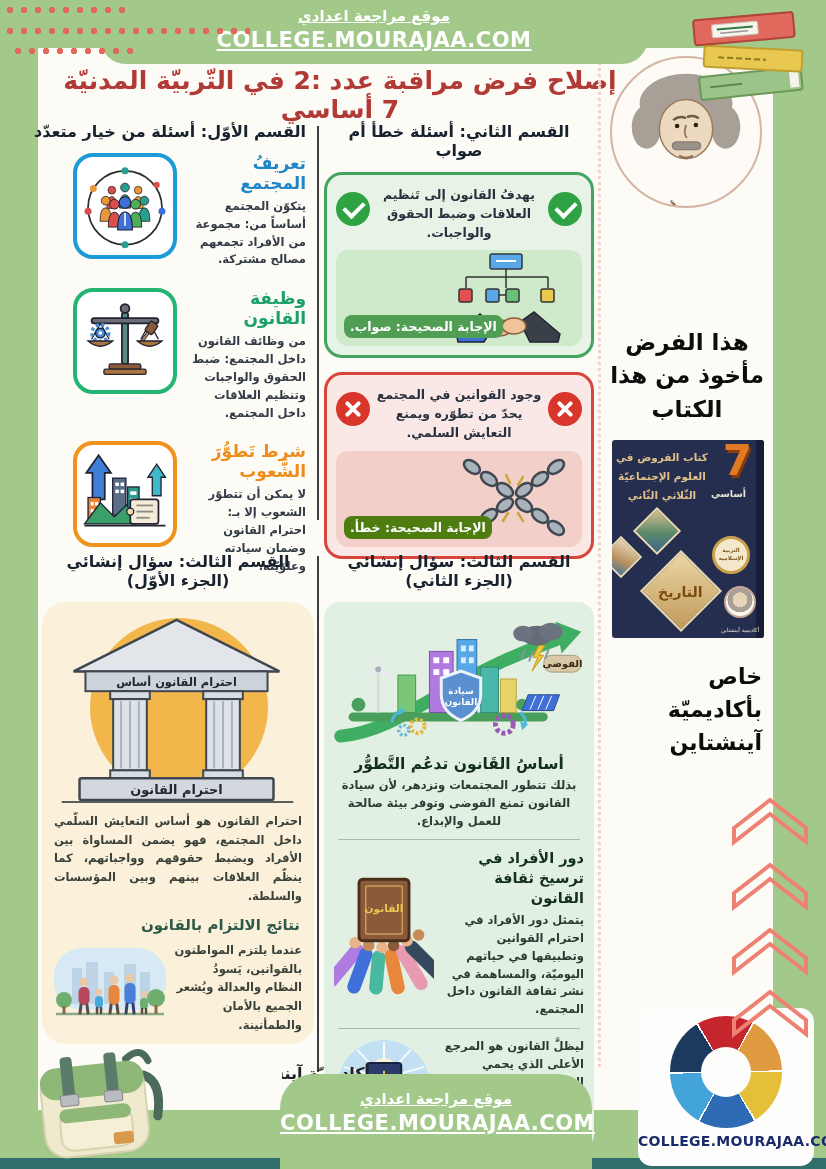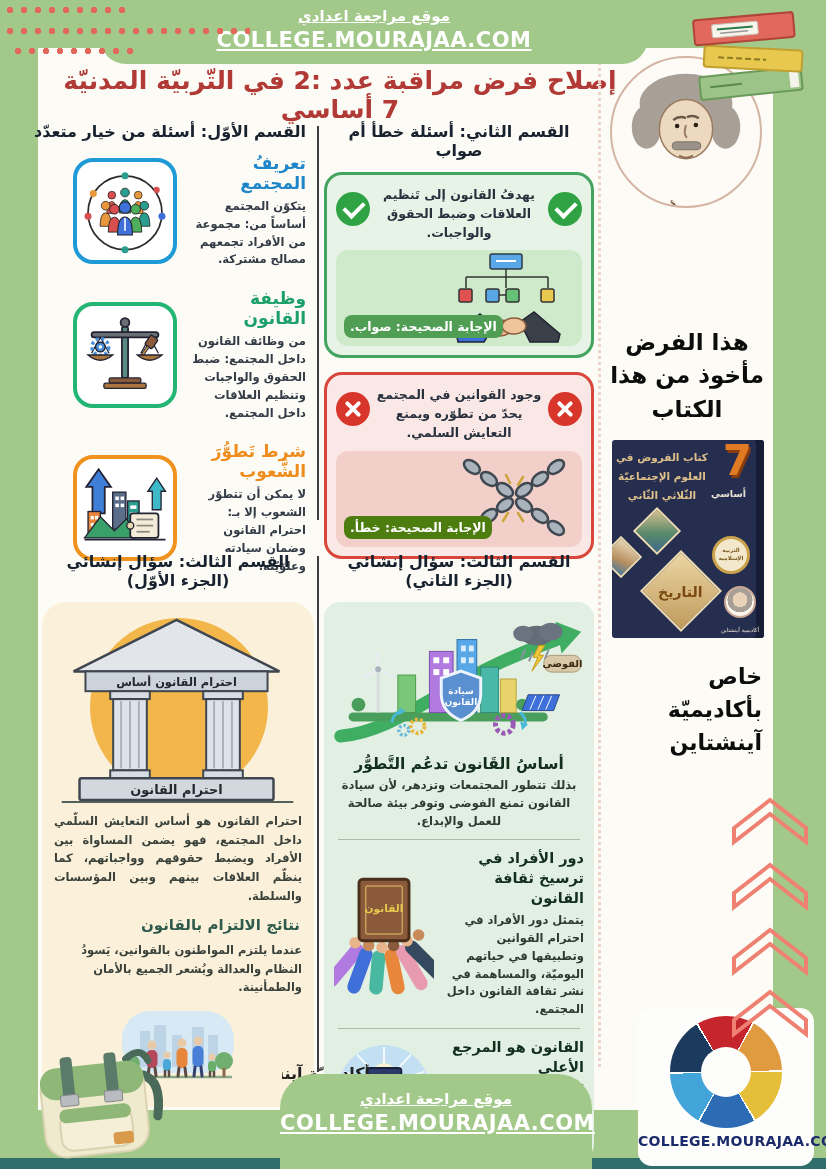--- a/index.html
+++ b/index.html
@@ -43,21 +43,21 @@
 
   
   .col { position:absolute; width:272px; }
   #col-a { left:34px;  top:122px; }
   #col-b { left:324px; top:122px; width:270px; }
   #col-c { left:42px;  top:552px; }
   #col-d { left:324px; top:552px; width:270px; }
   .sec-head { font-size:16px; font-weight:bold; color:#18222f; text-align:center; margin-bottom:12px; }
 
   
-  .mcq-card { display:flex; gap:10px; margin-bottom:19px; align-items:center;padding-left:39px; }
+  .mcq-card { display:flex; gap:10px; margin-bottom:19px; align-items:flex-start;padding-left:39px; }
   .mcq-text { flex:1; }
   .mcq-title { font-size:17px; font-weight:bold; margin-bottom:5px; }
   .mcq-body  { font-size:11.5px; font-weight:bold; color:#333b46; line-height:1.55; }
   .mcq-icon  { width:104px; height:106px; background:#fff; border-radius:20px; border:4px solid #000;
                flex:none; display:flex; align-items:center; justify-content:center; }
   .c1 .mcq-icon { border-color:#1e9ad6; } .c1 .mcq-title { color:#1e86c8; }
   .c2 .mcq-icon { border-color:#23b573; } .c2 .mcq-title { color:#1ca06a; }
   .c3 .mcq-icon { border-color:#f0921e; } .c3 .mcq-title { color:#ee8d1d; }
 
   
@@ -116,21 +116,21 @@
       color:#0c0c0c; text-align:right; line-height:1.5; padding-left:4px; }
   .chevron { position:absolute; left:726px; width:88px; height:54px; z-index:5; }
 
   
   #card-3a { background:#fbf1da; border-radius:24px; padding:10px 12px; }
   .temple-wrap { position:relative; height:192px; margin-bottom:8px; }
   .temple-circle { position:absolute; left:36px; top:6px; width:178px; height:178px; border-radius:50%; background:#f2b64b; }
   .temple-art { position:absolute; left:1px; top:2px; }
   .para-3a { font-size:11.5px; font-weight:bold; color:#39413a; line-height:1.62; text-align:justify; }
   .results-head { font-size:15px; font-weight:bold; color:#2e5a4b; margin:11px 2px 7px; text-align:right; }
-  .results-row { display:flex; gap:8px; align-items:center;flex-direction:column; }
+  .results-row { display:flex; gap:8px; align-items:center; }
   .results-text { flex:1; font-size:11.5px; font-weight:bold; color:#39413a; line-height:1.62; text-align:right; }
 
   
   #card-3b { background:#e2f0e3; border-radius:16px; padding:8px 10px; }
   .city-art { width:100%; height:140px; display:block; }
   .b-head-center { text-align:center; font-size:15.5px; font-weight:bold; color:#122e1d; margin:5px 0 4px; }
   .b-text-center { font-size:11.5px; font-weight:bold; color:#2e3a31; line-height:1.55; text-align:center; }
   .divider { border-top:1.5px solid #a9bcab; margin:9px 4px; }
   .b-row { display:flex; gap:8px; }
   .b-col { flex:1; }
@@ -603,21 +603,20 @@
           <rect x="26" y="8" width="52" height="64" rx="4" fill="#8a5a3a" stroke="#4a2f1a" stroke-width="3"></rect>
           <rect x="33" y="15" width="38" height="50" rx="2" fill="none" stroke="#c9a05a" stroke-width="1.5"></rect>
           <text x="52" y="42" text-anchor="middle" font-size="11" fill="#e8c84f">القانون</text>
         </svg>
       </div>
 
       <div class="divider"></div>
 
       <div class="b-row">
         <div class="b-col">
-          <div class="b-head-right">القانون هو المرجع الأعلى</div>
           <div class="b-text-right">ليظلَّ القانون هو المرجع الأعلى الذي يحمي الحقوق ويضمن مستقبلاً أفضل للجميع.</div>
         </div>
         <svg class="side-art" viewBox="0 0 104 108" width="100" height="104">
           <circle cx="52" cy="50" r="48" fill="#c2e0f2"></circle>
           <g stroke="#fff" stroke-width="2" opacity=".85">
             <line x1="52" y1="42" x2="52" y2="4"></line>
               <line x1="52" y1="42" x2="24" y2="12"></line>
               <line x1="52" y1="42" x2="80" y2="12"></line>
             <line x1="52" y1="42" x2="10" y2="30"></line>
               <line x1="52" y1="42" x2="94" y2="30"></line>

